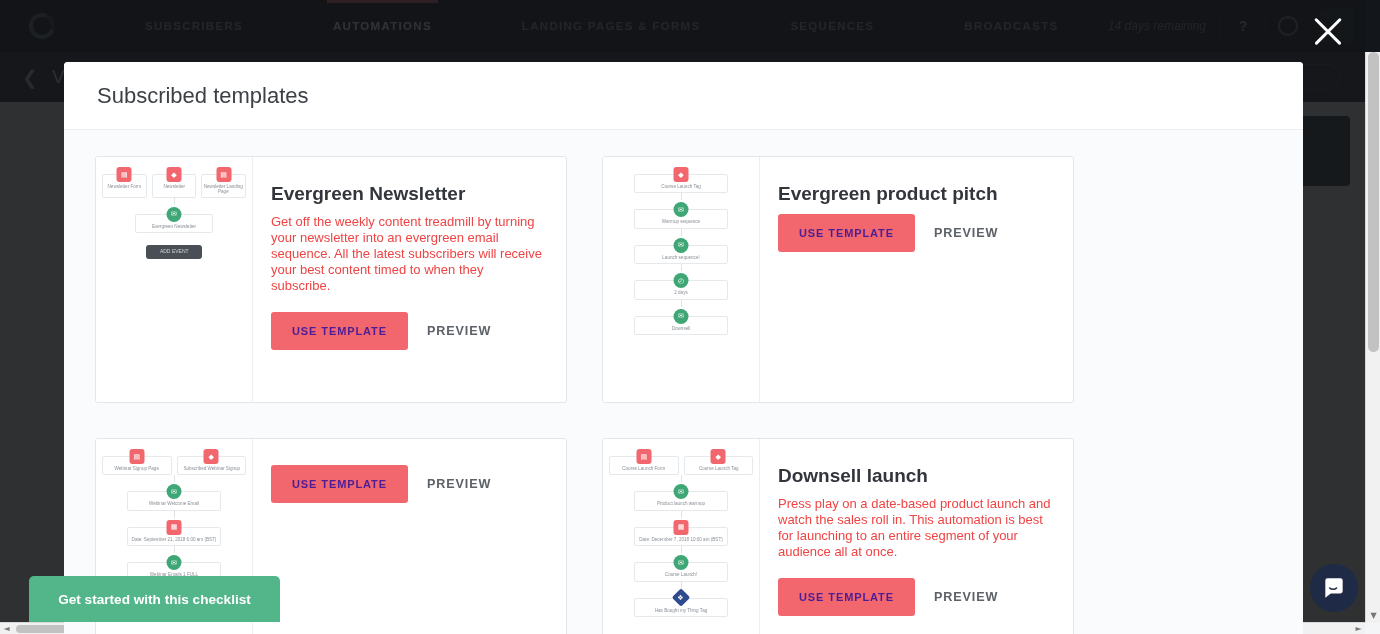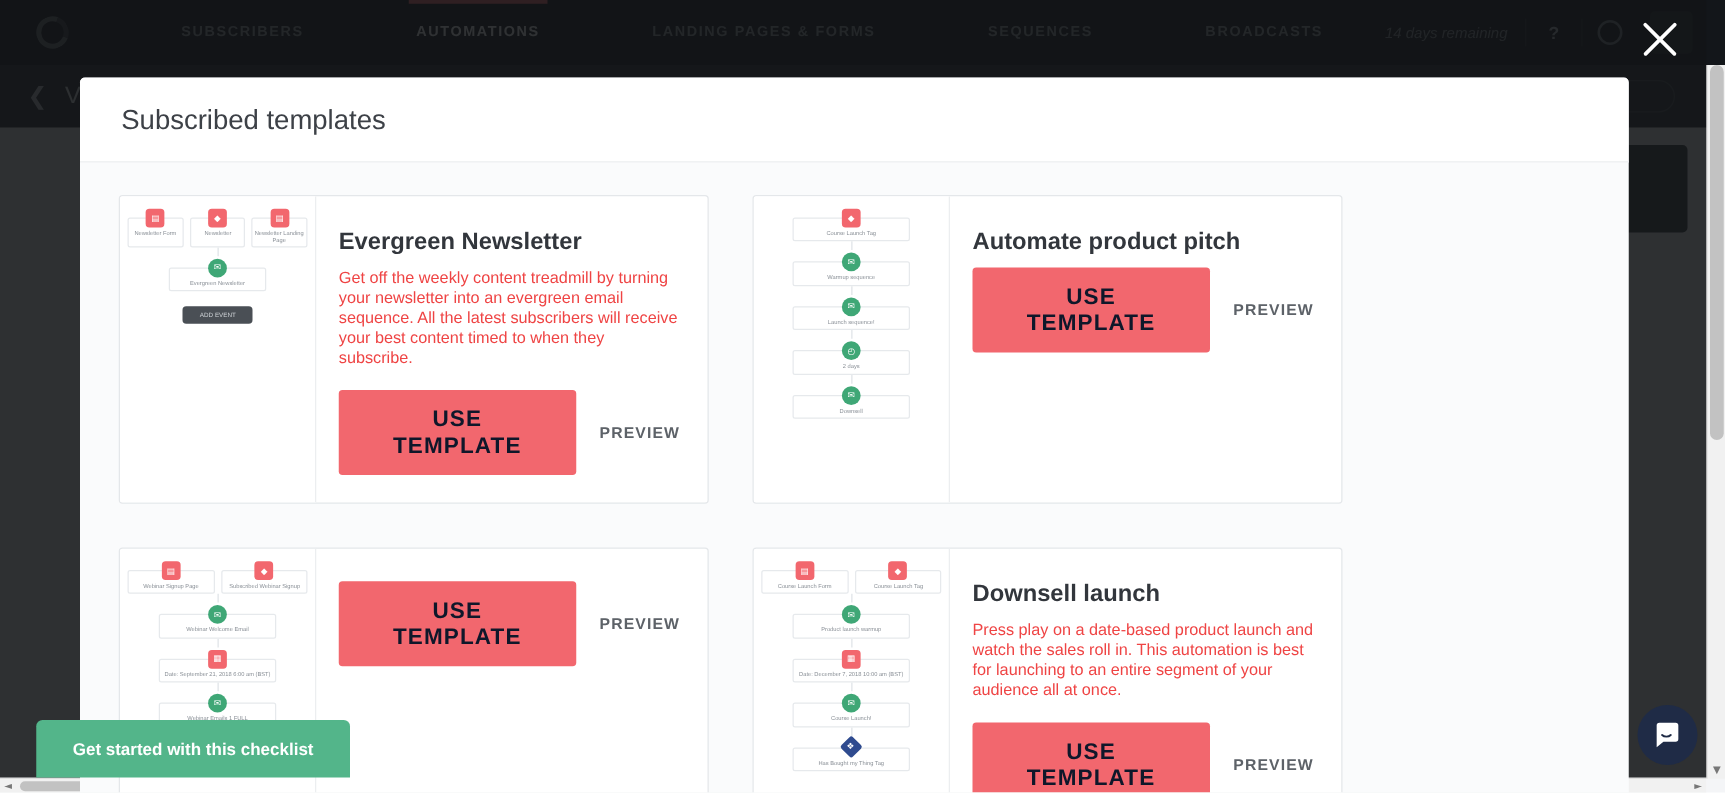--- a/index.html
+++ b/index.html
@@ -154,22 +154,22 @@
   }
   .tpl-info { flex: 1; padding: 26px 22px 0 18px; }
   .tpl-name {
     font-size: 19px; color: #32363c; font-weight: bold; margin-bottom: 9px;
   }
   .tpl-desc {
     font-size: 13px; line-height: 16px; color: #ef4444; margin-bottom: 18px;
   }
   .tpl-actions { display: flex; align-items: center; }
   .use-btn {
-    background: #f2676e; color: #0f172a; border: none; border-radius: 3px;
-    font-size: 18px; letter-spacing: 0.9px; font-weight: bold;
+    background: #f2676e; color: #4c1d95; border: none; border-radius: 3px;
+    font-size: 11px; letter-spacing: 0.9px; font-weight: bold;
     padding: 13px 21px; cursor: pointer; text-transform: uppercase;
     font-family: "Liberation Sans", sans-serif;
   }
   .preview-btn {
     background: none; border: none; color: #5d6268;
     font-size: 12.6px; letter-spacing: 0.9px; font-weight: bold;
     margin-left: 19px; cursor: pointer; text-transform: uppercase;
     font-family: "Liberation Sans", sans-serif;
   }
 
@@ -365,21 +365,21 @@
               <div class="node wide">
                 <div class="node-icon ic-green">
                   <span>✉</span>
                 </div>
                 <div class="node-label">Downsell</div>
               </div>
             </div>
           </div>
         </div>
         <div class="tpl-info">
-          <div class="tpl-name">Automate product pitch</div>
+          <div class="tpl-name">Evergreen product pitch</div>
           <div class="tpl-actions">
             <button class="use-btn">USE TEMPLATE</button>
             <button class="preview-btn">PREVIEW</button>
           </div>
         </div>
       </div>
       <div class="tpl-card">
         <div class="tpl-thumb">
           <div class="flow">
             <div class="flow-row">

